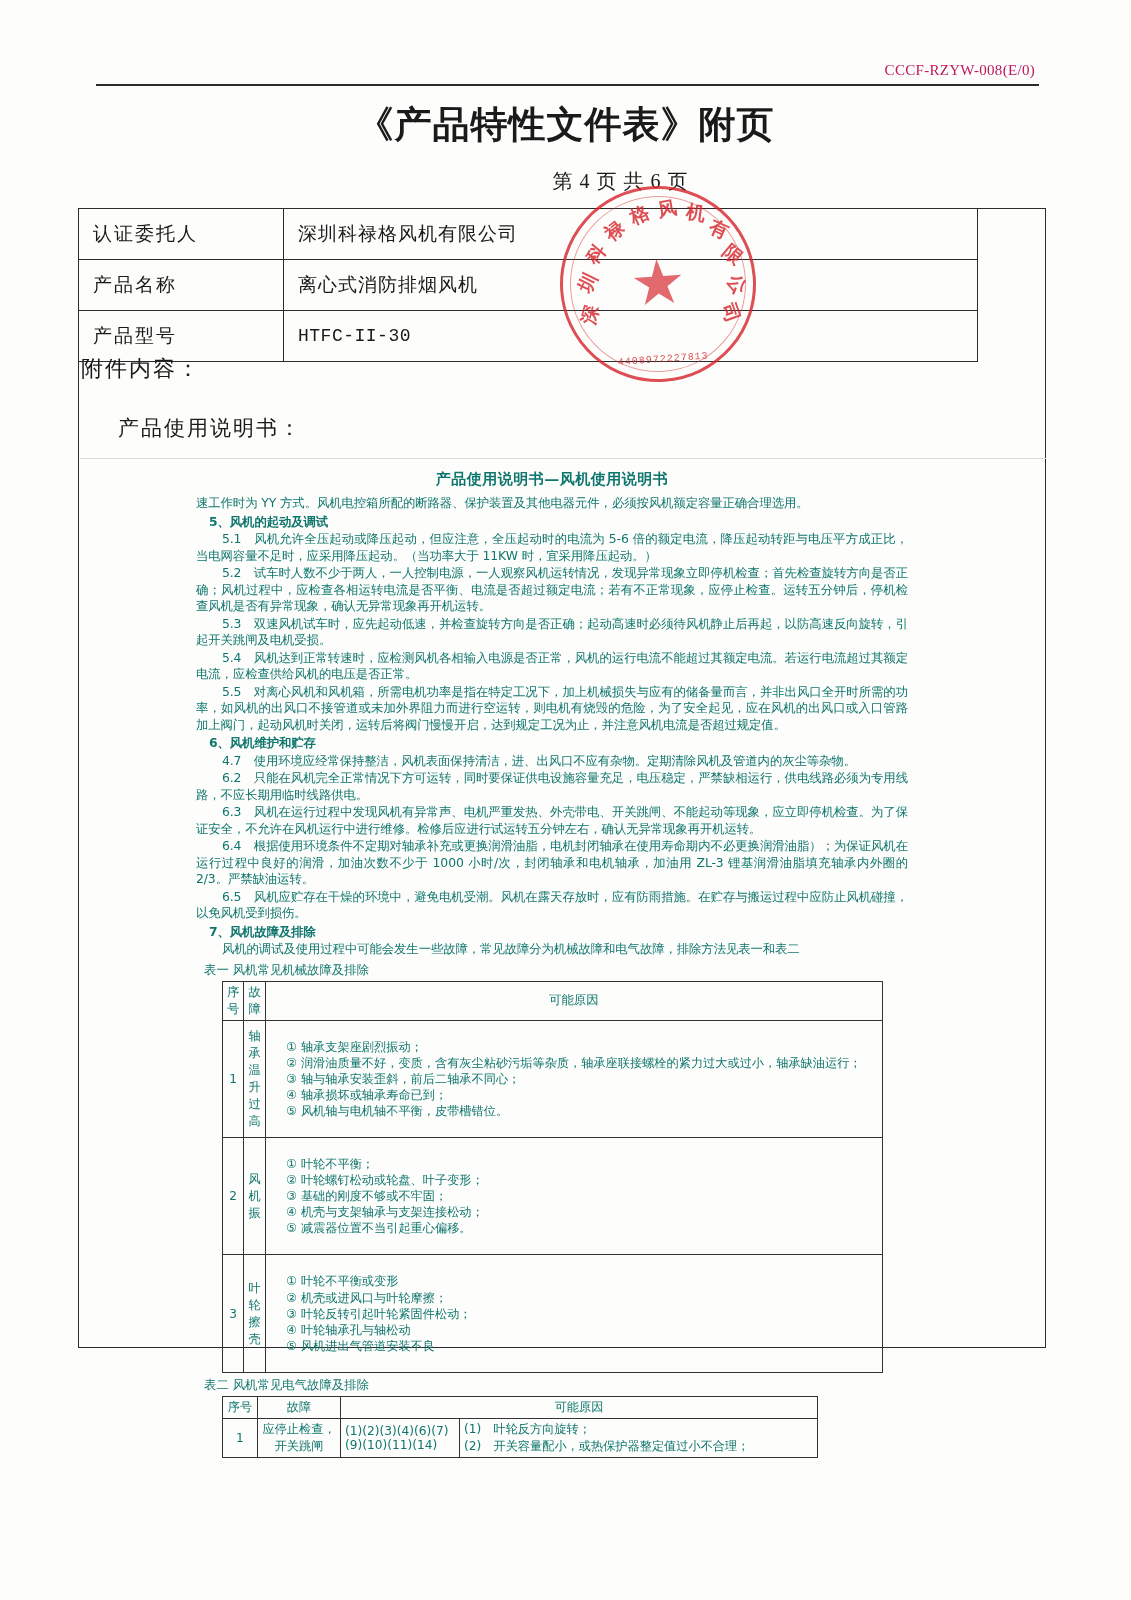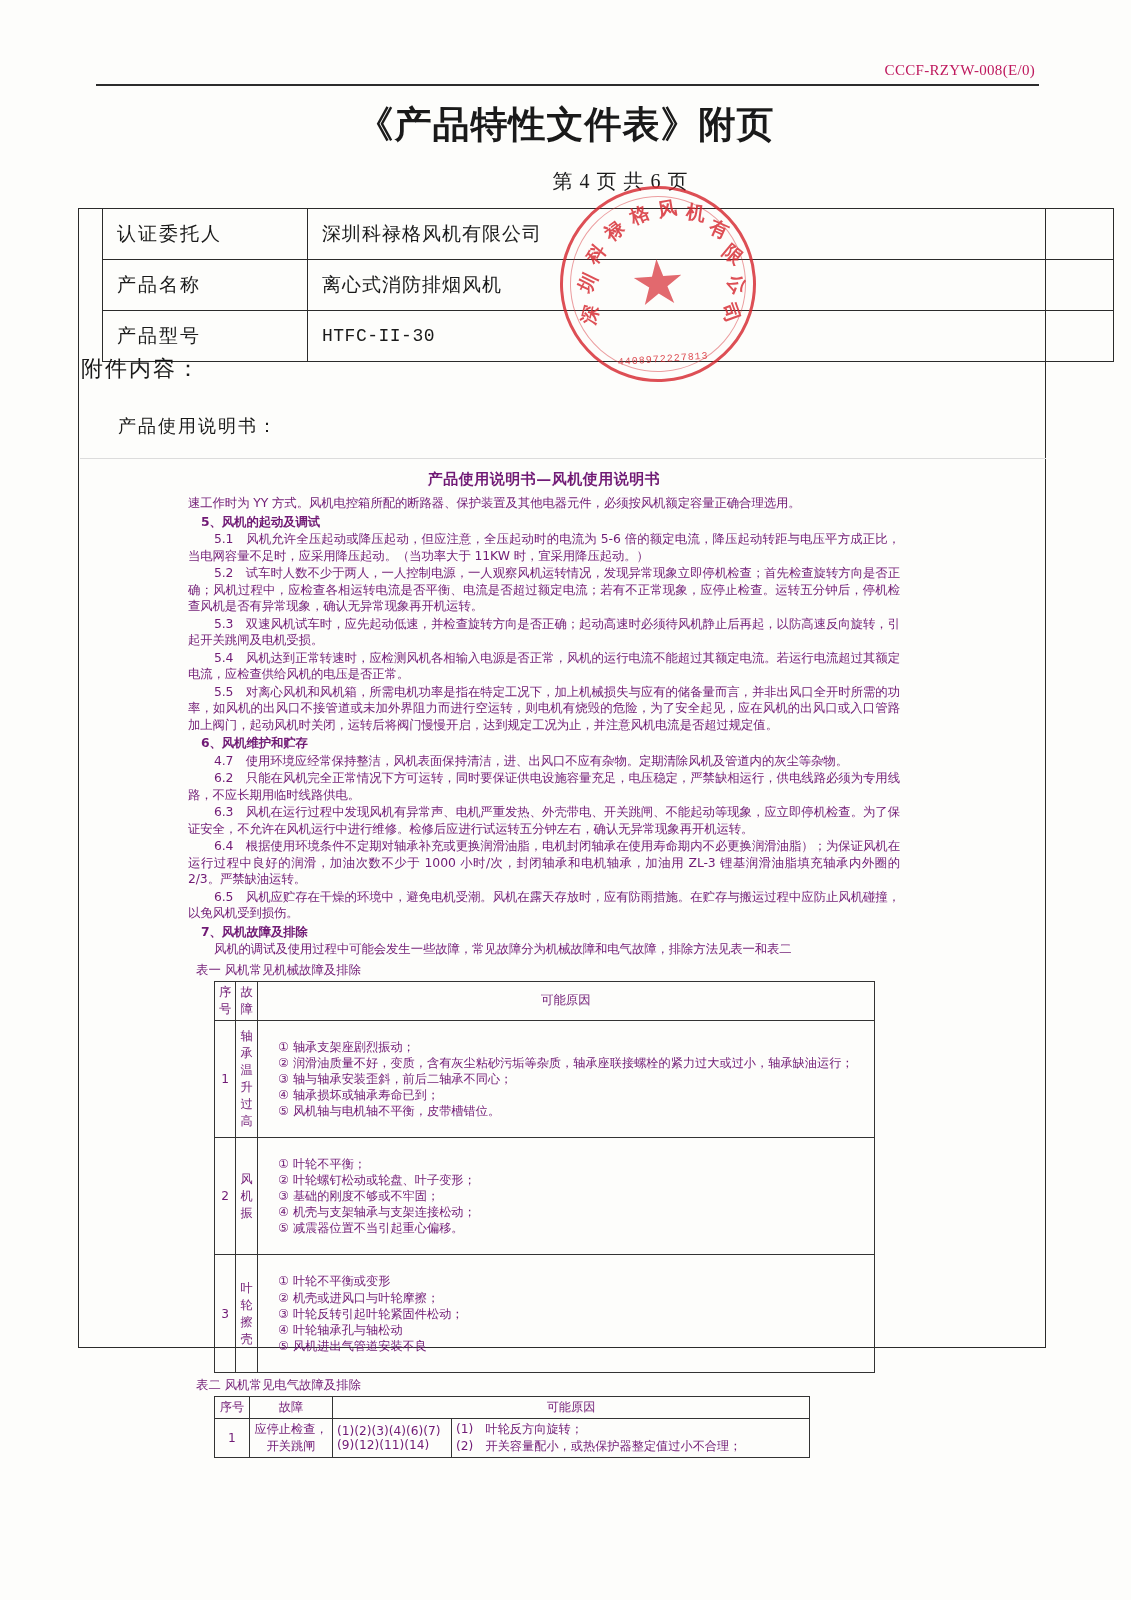--- a/index.html
+++ b/index.html
@@ -66,24 +66,23 @@
     left: 78px;
     width: 968px;
     height: 1140px;
     border: 1.5px solid #2b2b2b;
     box-sizing: border-box;
   }
   .info-table {
     position: absolute;
     top: 208px;
     left: 78px;
-    width: 1012px;
+    width: 900px;
     border-collapse: collapse;
     font-size: 18px;
-    margin-left: 24px;
   }
   .info-table td {
     border: 1px solid #2b2b2b;
     height: 46px;
     padding: 2px 14px;
     font-family: "DejaVu Serif", serif;
   }
   .info-table td.label {
     width: 176px;
     letter-spacing: 2px;
@@ -103,21 +102,21 @@
     top: 354px;
     left: 81px;
     font-size: 22px;
     letter-spacing: 2px;
     font-family: "DejaVu Serif", serif;
   }
   .manual-label {
     position: absolute;
     top: 414px;
     left: 118px;
-    font-size: 18px;
+    font-size: 21px;
     letter-spacing: 2px;
     font-family: "DejaVu Serif", serif;
     text-align: center;
   }
   
   .faint-rule {
     position: absolute;
     top: 458px;
     left: 80px;
     width: 966px;
@@ -175,24 +174,24 @@
     text-align: center;
     font-size: 10px;
     color: #d6242c;
     letter-spacing: 1px;
     font-family: "Liberation Mono", monospace;
   }
   
   .manual {
     position: absolute;
     top: 470px;
-    left: 188px;
+    left: 196px;
     width: 712px;
     font-family: "DejaVu Sans", sans-serif;
-    color: #701a75;
+    color: #0f766e;
   }
   .manual-title {
     text-align: center;
     font-size: 15px;
     font-weight: bold;
     letter-spacing: 0.5px;
     margin-bottom: 6px;
     font-family: "DejaVu Serif", serif;
   }
   .manual p {
@@ -388,21 +387,21 @@
     <table class="fault2">
       <tbody>
           <tr>
         <th class="num">序号</th>
         <th style="width:74px;">故障</th>
         <th colspan="2">可能原因</th>
       </tr>
       <tr>
         <td class="num">1</td>
         <td class="name">应停止检查，开关跳闸</td>
-        <td class="code">(1)(2)(3)(4)(6)(7)(9)(12)(11)(14)</td>
+        <td class="code">(1)(2)(3)(4)(6)(7)(9)(10)(11)(14)</td>
         <td class="cause">
           <ol style="margin:0;padding:0;list-style:none;">
             <li>(1)　叶轮反方向旋转；</li>
             <li>(2)　开关容量配小，或热保护器整定值过小不合理；</li>
           </ol>
         </td>
       </tr>
     </tbody>
       </table>
   </div>

